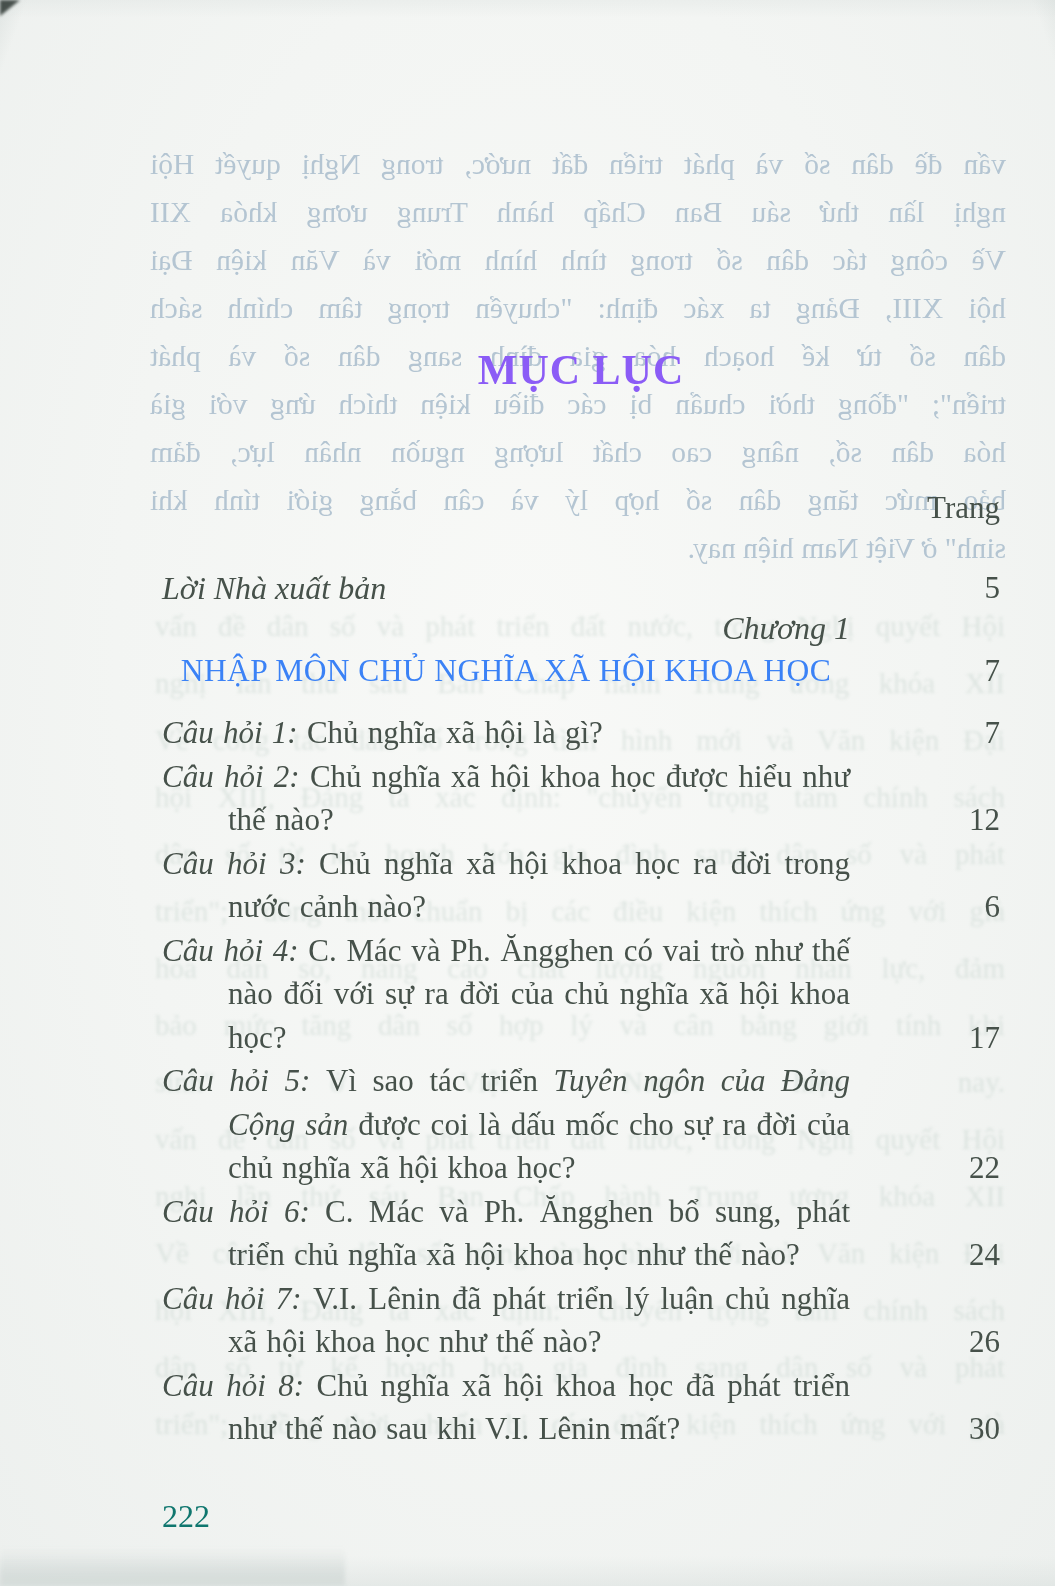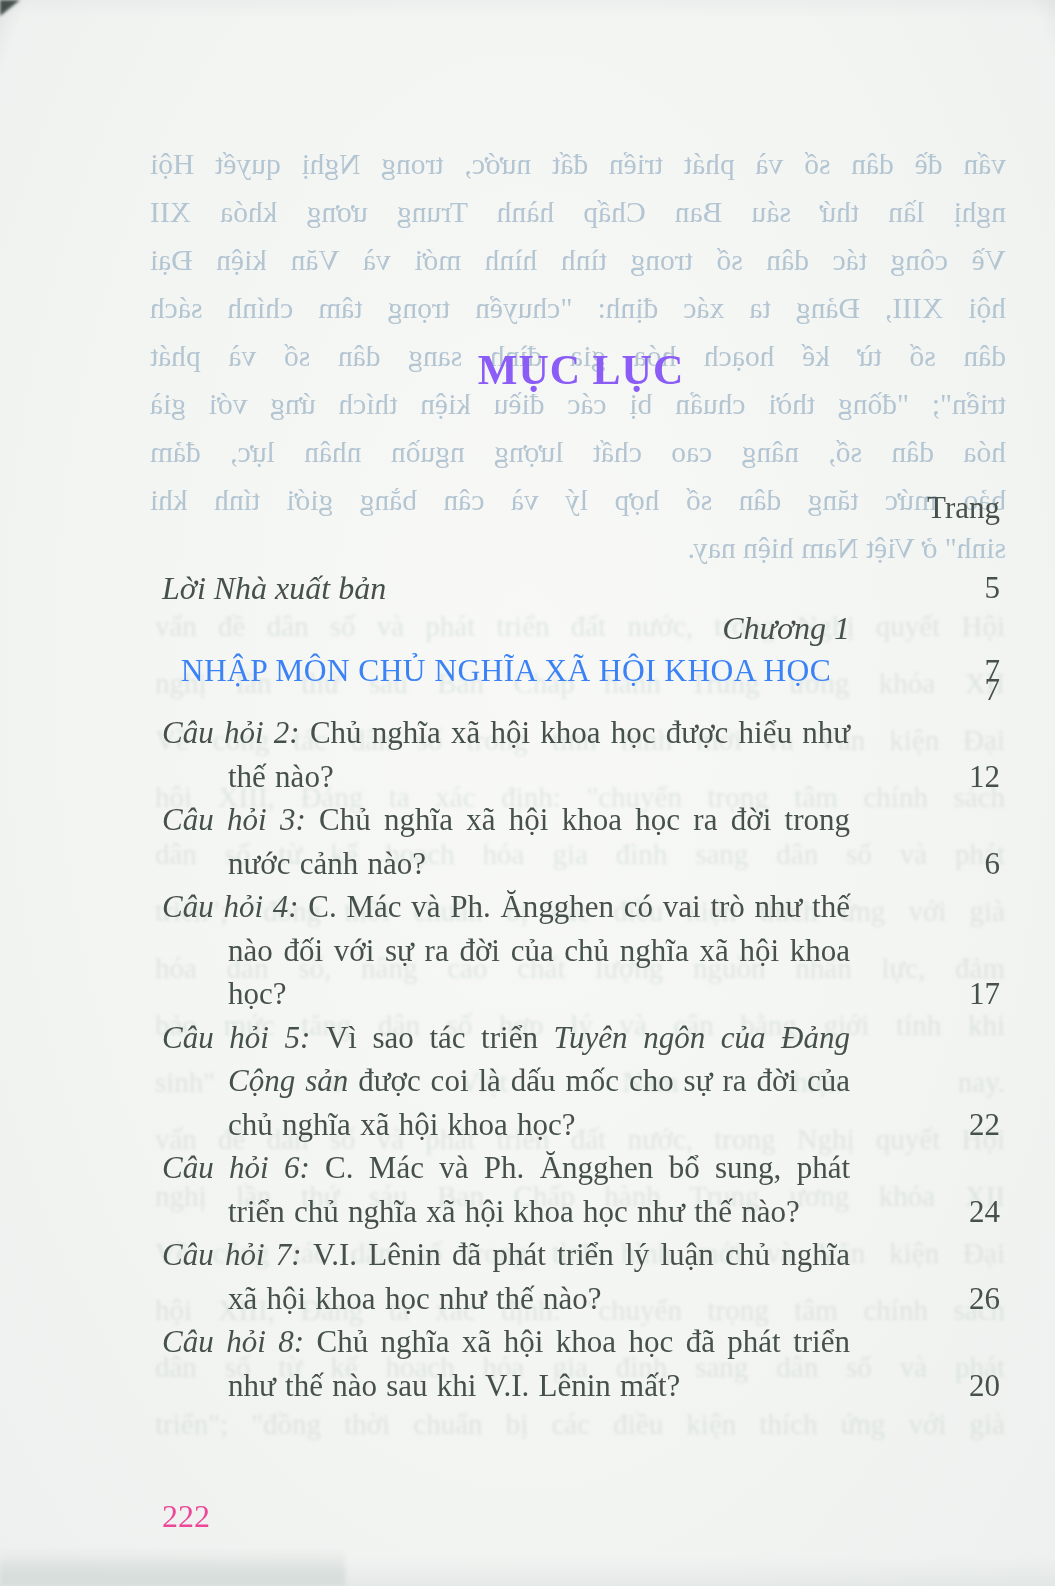--- a/index.html
+++ b/index.html
@@ -68,21 +68,21 @@
   .entry-text{
     margin:0;width:688px;box-sizing:border-box;
     padding-left:66px;text-indent:-66px;
     font-size:31px;line-height:43.5px;text-align:justify;
     word-spacing:1.5px;
   }
   .entry-page{
     position:absolute;right:0;bottom:0;font-size:31px;line-height:43.5px;
   }
   .it{font-style:italic;}
-  .folio{position:absolute;left:162px;top:1496px;font-size:32px;line-height:40px;color:#ec4899;}
+  .folio{position:absolute;left:162px;top:1496px;font-size:32px;line-height:40px;color:#0f766e;}
 </style>
 </head>
 <body>
 
 <div class="corner-tl"></div>
 <div class="bottom-left-shade"></div>
 
 <div class="bleed-top">
     <div class="bleed-line">vấn đề dân số và phát triển đất nước, trong Nghị quyết Hội</div>
     <div class="bleed-line">nghị lần thứ sáu Ban Chấp hành Trung ương khóa XII</div>
@@ -126,20 +126,21 @@
 
   <div class="chapter-label">Chương 1</div>
 
   <div class="chapter-row">
     <span class="chapter-title">NHẬP MÔN CHỦ NGHĨA XÃ HỘI KHOA HỌC</span>
     <span class="chapter-page">7</span>
   </div>
 
   <div class="entries">
   <div class="entry">
+    <p class="entry-text"><span class="it">Câu hỏi 1: </span><span>Chủ nghĩa xã hội là gì?</span></p>
     <span class="entry-page">7</span>
   </div>
 
   <div class="entry">
     <p class="entry-text"><span class="it">Câu hỏi 2: </span><span>Chủ nghĩa xã hội khoa học được hiểu như thế nào?</span></p>
     <span class="entry-page">12</span>
   </div>
 
   <div class="entry">
     <p class="entry-text"><span class="it">Câu hỏi 3: </span><span>Chủ nghĩa xã hội khoa học ra đời trong nước cảnh nào?</span></p>
@@ -161,19 +162,19 @@
     <span class="entry-page">24</span>
   </div>
 
   <div class="entry">
     <p class="entry-text"><span class="it">Câu hỏi 7: </span><span>V.I. Lênin đã phát triển lý luận chủ nghĩa xã hội khoa học như thế nào?</span></p>
     <span class="entry-page">26</span>
   </div>
 
   <div class="entry">
     <p class="entry-text"><span class="it">Câu hỏi 8: </span><span>Chủ nghĩa xã hội khoa học đã phát triển như thế nào sau khi V.I. Lênin mất?</span></p>
-    <span class="entry-page">20</span>
+    <span class="entry-page">30</span>
   </div>
 </div>
 
 </div>
 
 <div class="folio">222</div>
 
 </body></html>

